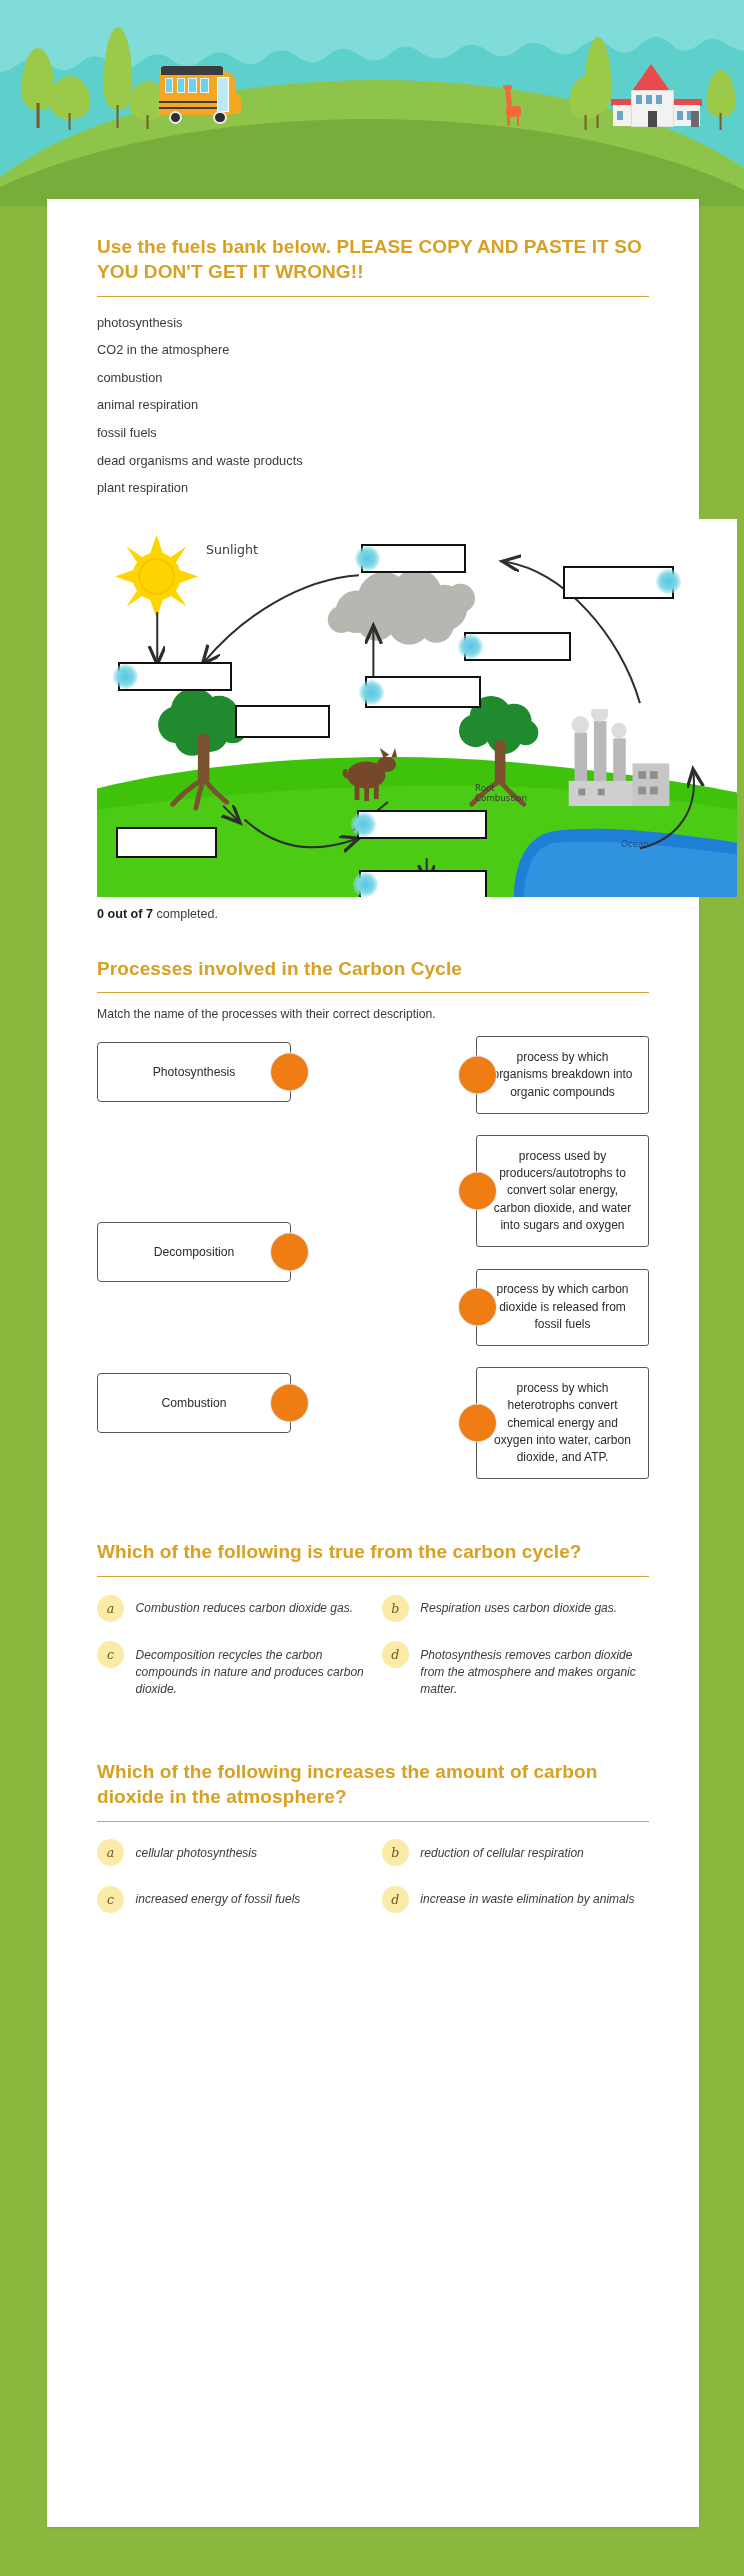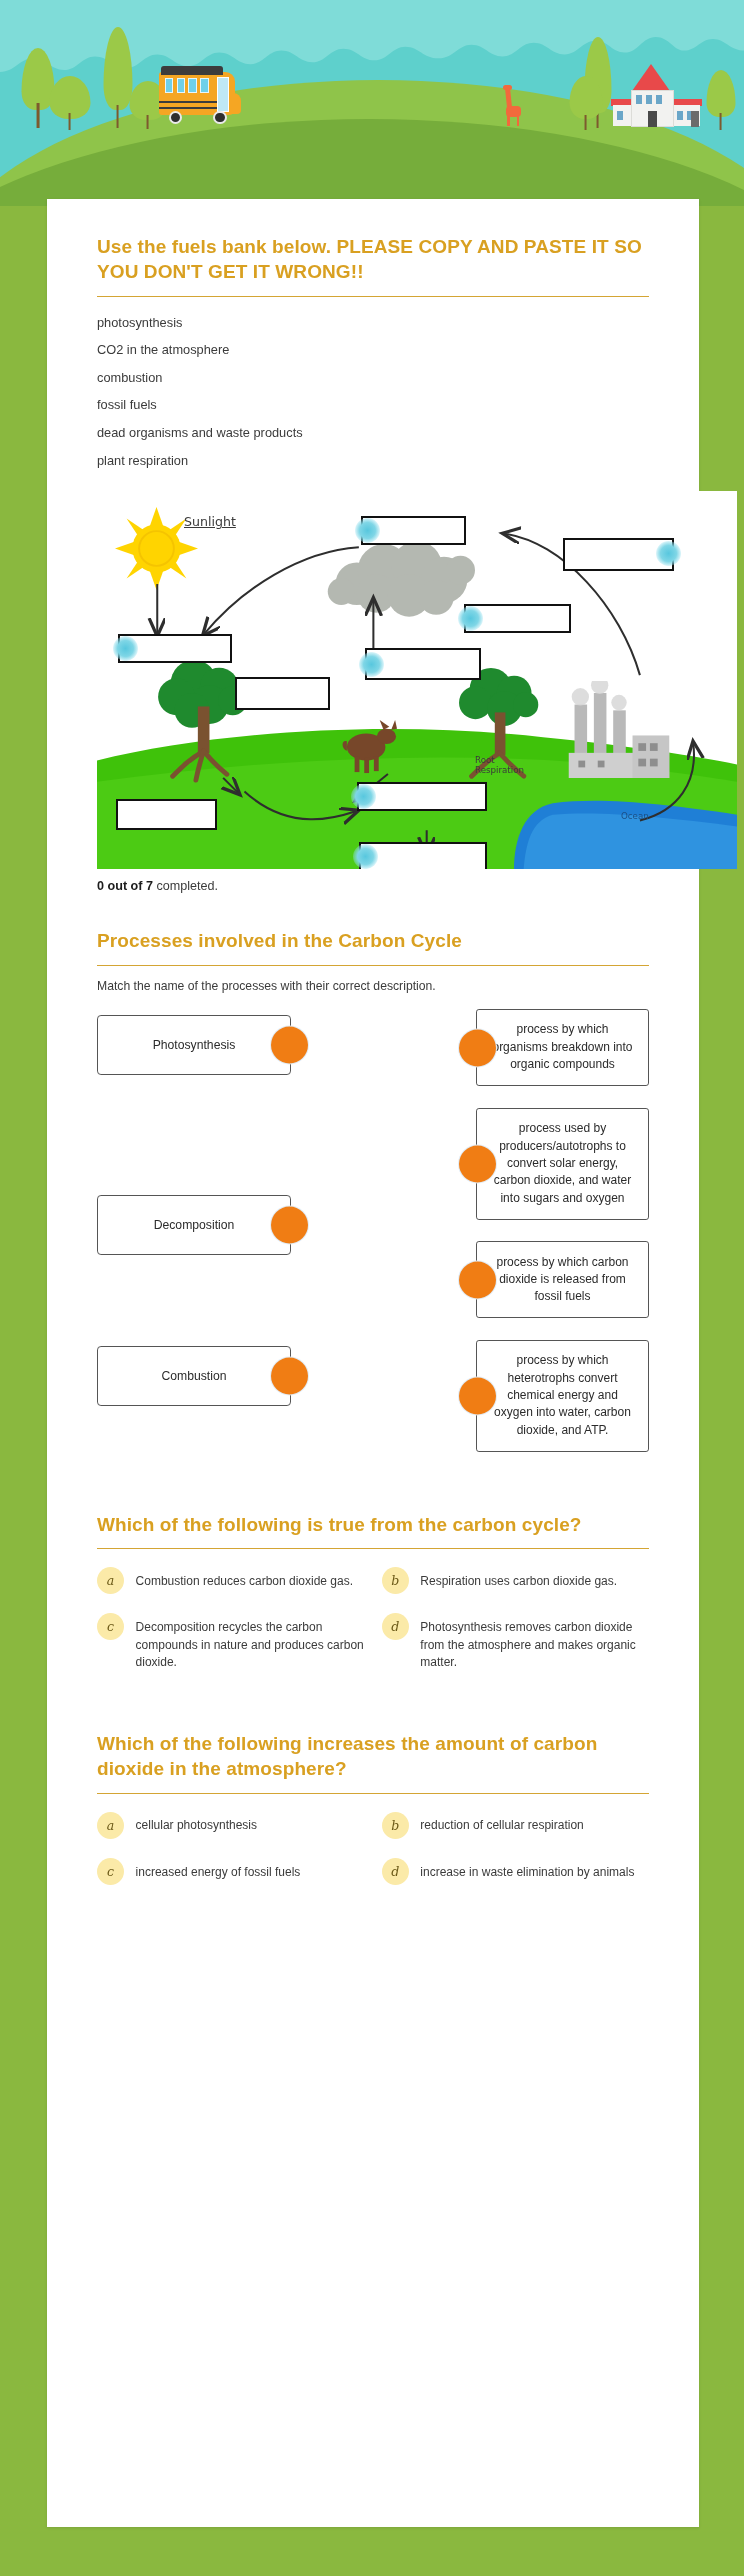--- a/index.html
+++ b/index.html
@@ -277,20 +277,21 @@
     font-size: 12.6px;
     font-style: italic;
     font-family: "DejaVu Serif", serif;
     margin-top: -1.9px;
   }
   .mcq-text {
     font-size: 12px;
     color: #3b3b3b;
     line-height: 1.45;
     padding-top: 3.9px;
+    font-style: italic;
   }
   .spacer-bottom { height: 58px; }
 </style>
 </head>
 <body>
 
 <div class="page">
 
   <div class="hero">
     <svg class="cloudband" viewBox="0 0 768 110" preserveAspectRatio="none">
@@ -385,20 +386,21 @@
   <div class="card">
     <div class="card-pad">
 
       <div class="section">
         <h2 class="sec-title">Use the fuels bank below. PLEASE COPY AND PASTE IT SO YOU DON'T GET IT WRONG!!</h2>
         <div class="rule"></div>
         <ul class="wordbank">
           <li>photosynthesis</li>
           <li>CO2 in the atmosphere</li>
           <li>combustion</li>
+          <li>animal respiration</li>
           <li>fossil fuels</li>
           <li>dead organisms and waste products</li>
           <li>plant respiration</li>
         </ul>
       </div>
 
       <div class="diagram-wrap">
 
         <svg class="dg-ground" viewBox="0 0 660 160" preserveAspectRatio="none">
           <path d="M0,48 C120,18 300,6 460,24 C560,34 620,44 660,52 L660,160 L0,160 Z" fill="#3fc20a"></path>
@@ -414,21 +416,21 @@
             <polygon points="0,43 20,36 20,50"></polygon>
             <polygon points="86,43 66,36 66,50"></polygon>
             <polygon points="12,12 30,24 24,30"></polygon>
             <polygon points="74,12 56,24 62,30"></polygon>
             <polygon points="12,74 24,56 30,62"></polygon>
             <polygon points="74,74 62,56 56,62"></polygon>
             <circle cx="43" cy="43" r="25"></circle>
           </g>
           <circle cx="43" cy="43" r="18" fill="none" stroke="#f5c400" stroke-width="2"></circle>
         </svg>
-        <div class="hand-label" style="left:87px; top:23px;text-decoration:underline;">Sunlight</div>
+        <div class="hand-label" style="left:109px; top:23px;">Sunlight</div>
 
         <svg style="position:absolute;left:223px;top:46px;width:155px;height:80px" viewBox="0 0 160 82">
           <g fill="#a8aca4" opacity="0.85">
             <circle cx="38" cy="48" r="22"></circle>
               <circle cx="66" cy="34" r="27"></circle>
             <circle cx="100" cy="30" r="26"></circle>
               <circle cx="128" cy="44" r="24"></circle>
             <circle cx="58" cy="58" r="20"></circle>
               <circle cx="92" cy="60" r="22"></circle>
             <circle cx="120" cy="62" r="18"></circle>
@@ -542,21 +544,21 @@
         <div class="drop-dot" style="left:361px; top:115px;"></div>
 
         <div class="blank-box" style="left:260px; top:291px; width:130px; height:29px;"></div>
         <div class="drop-dot" style="left:254px; top:293px;"></div>
 
         <div class="blank-box" style="left:19.4px; top:308px; width:101px; height:31px;"></div>
 
         <div class="blank-box" style="left:262px; top:351px; width:128px; height:29px;"></div>
         <div class="drop-dot" style="left:256px; top:353px;"></div>
 
-        <div class="hand-label small" style="left:378px; top:264px; width:68px; line-height:1.15;">Root Respiration</div>
+        <div class="hand-label small" style="left:378px; top:264px; width:68px; line-height:1.15;">Root Combustion</div>
         <div class="hand-label ocean" style="left:524px; top:320px;">Ocean</div>
       </div>
 
       <div class="completed">
         <b>0 out of 7</b><span> completed.</span>
       </div>
 
       <div class="section">
         <h2 class="sec-title">Processes involved in the Carbon Cycle</h2>
         <div class="rule"></div>

